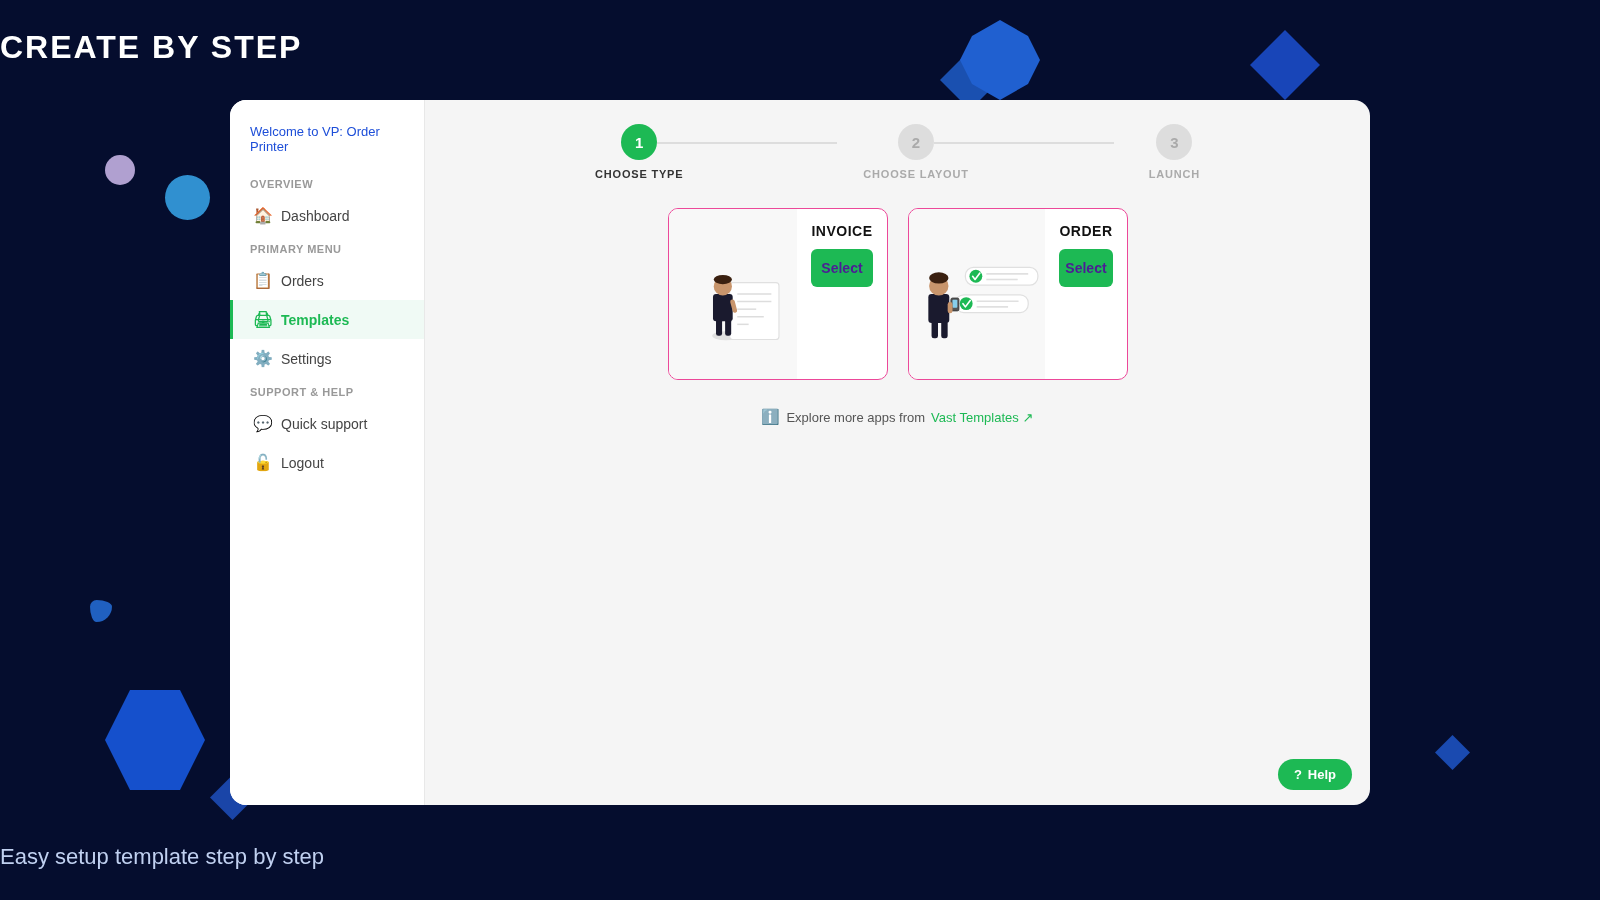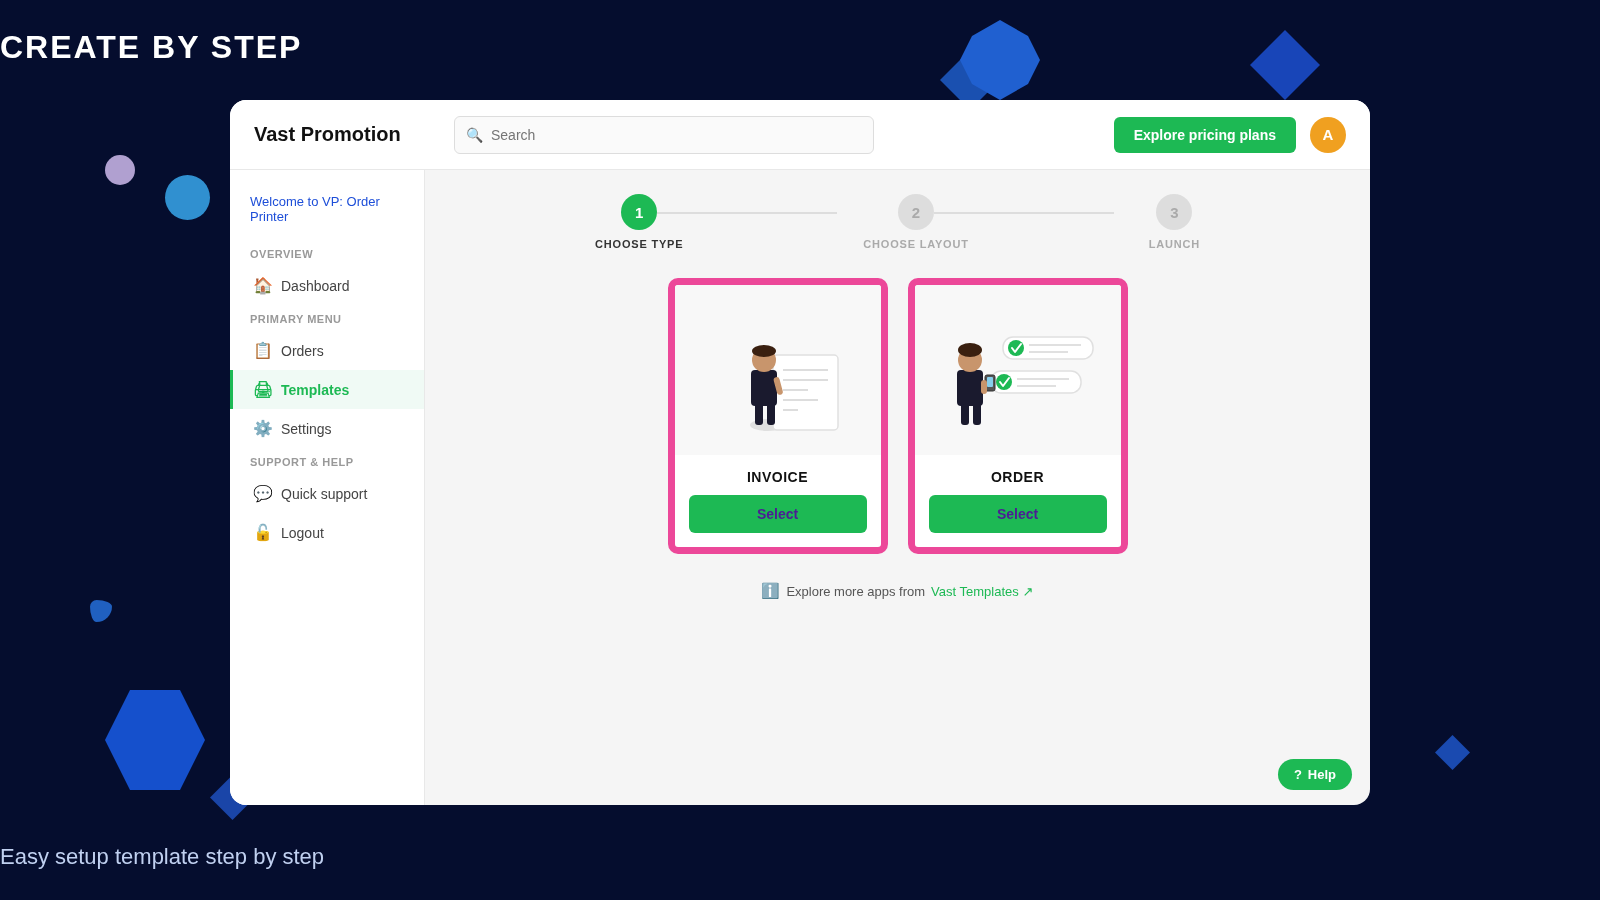--- a/index.html
+++ b/index.html
@@ -263,26 +263,26 @@
 
     
     .cards-row {
       display: flex;
       gap: 20px;
       justify-content: center;
       margin-bottom: 28px;
     }
     .type-card {
       background: #fff;
-      border: 7px solid #ec4899;
+      border: 1px solid #ec4899;
       border-radius: 10px;
       width: 220px;
       overflow: hidden;
       display: flex;
-      flex-direction: column;
+      flex-direction: row;
     }
     .card-illustration {
       height: 170px;
       display: flex;
       align-items: center;
       justify-content: center;
       background: #f8f8f8;
       overflow: hidden;
     }
     .card-footer-area {
@@ -367,31 +367,20 @@
   <div class="bg-cr5"></div>
   <div class="bg-cr6"></div>
 </div>
 
 <div class="page-header">
   <h1 class="page-title">CREATE BY STEP</h1>
 </div>
 
 <div class="main-card">
 
-  <div class="topbar">
-    <div class="brand-name">Vast Promotion</div>
-    <div class="search-container">
-      <span class="search-icon-wrap">🔍</span>
-      <input class="search-input" type="text" placeholder="Search" style="">
-    </div>
-    <div class="topbar-right">
-      <button class="explore-btn">Explore pricing plans</button>
-      <div class="avatar">A</div>
-    </div>
-  </div>
 
   <div class="body-area">
 
     <nav class="sidebar">
       <div class="welcome-text">Welcome to VP: Order Printer</div>
 
       <div class="sidebar-section-label">OVERVIEW</div>
       <div class="sidebar-item">
         <span class="sidebar-icon">🏠</span>
         <span>Dashboard</span>

